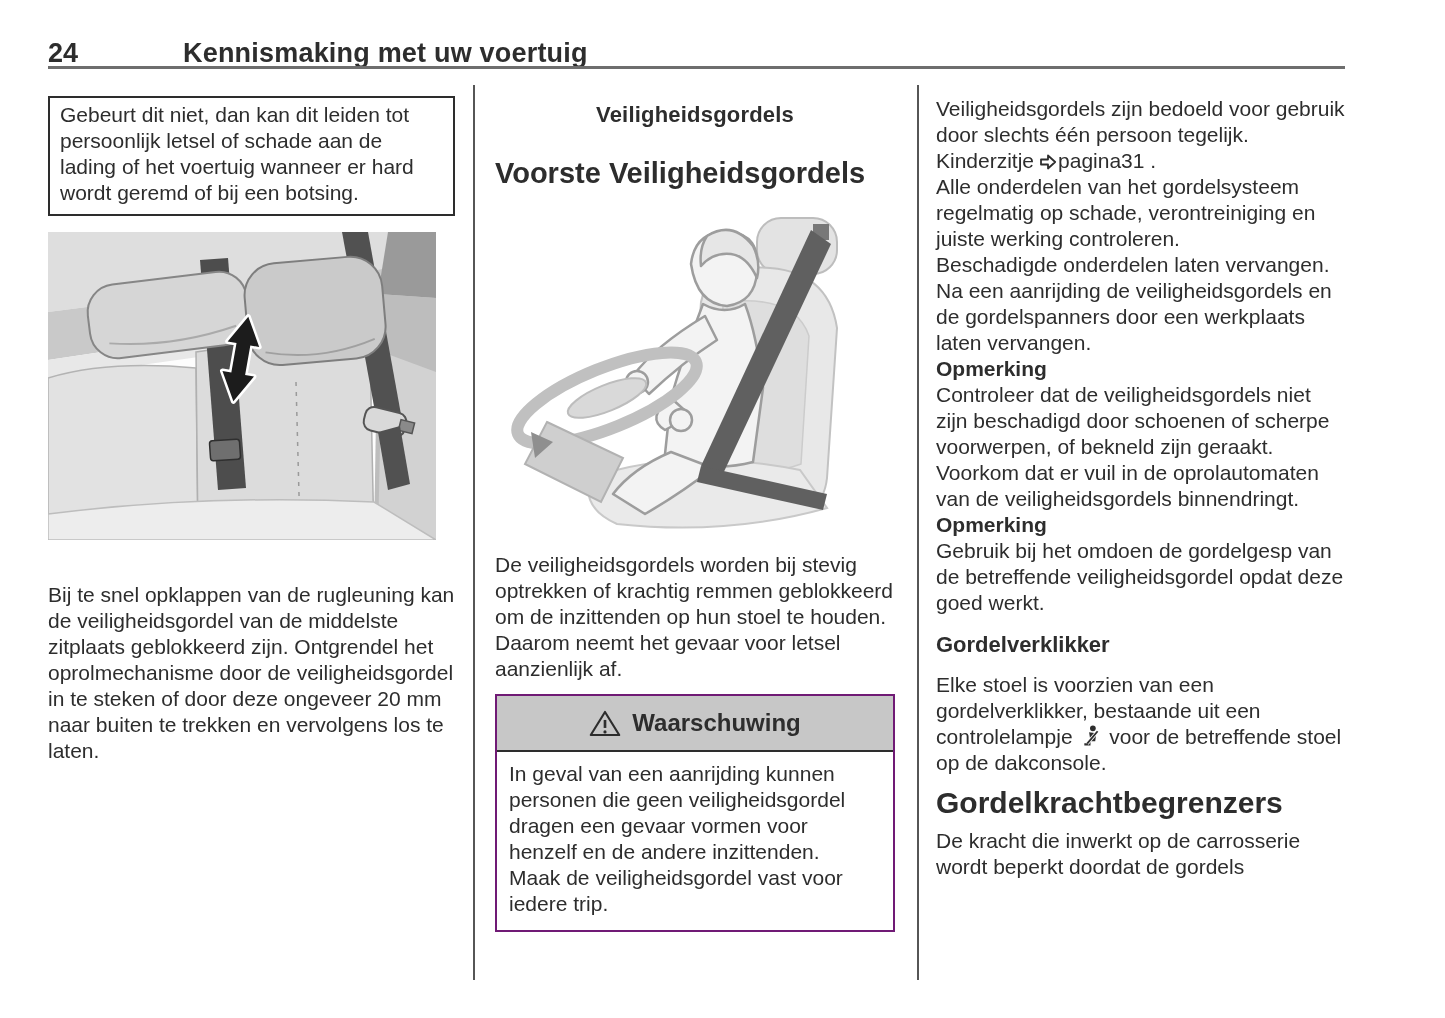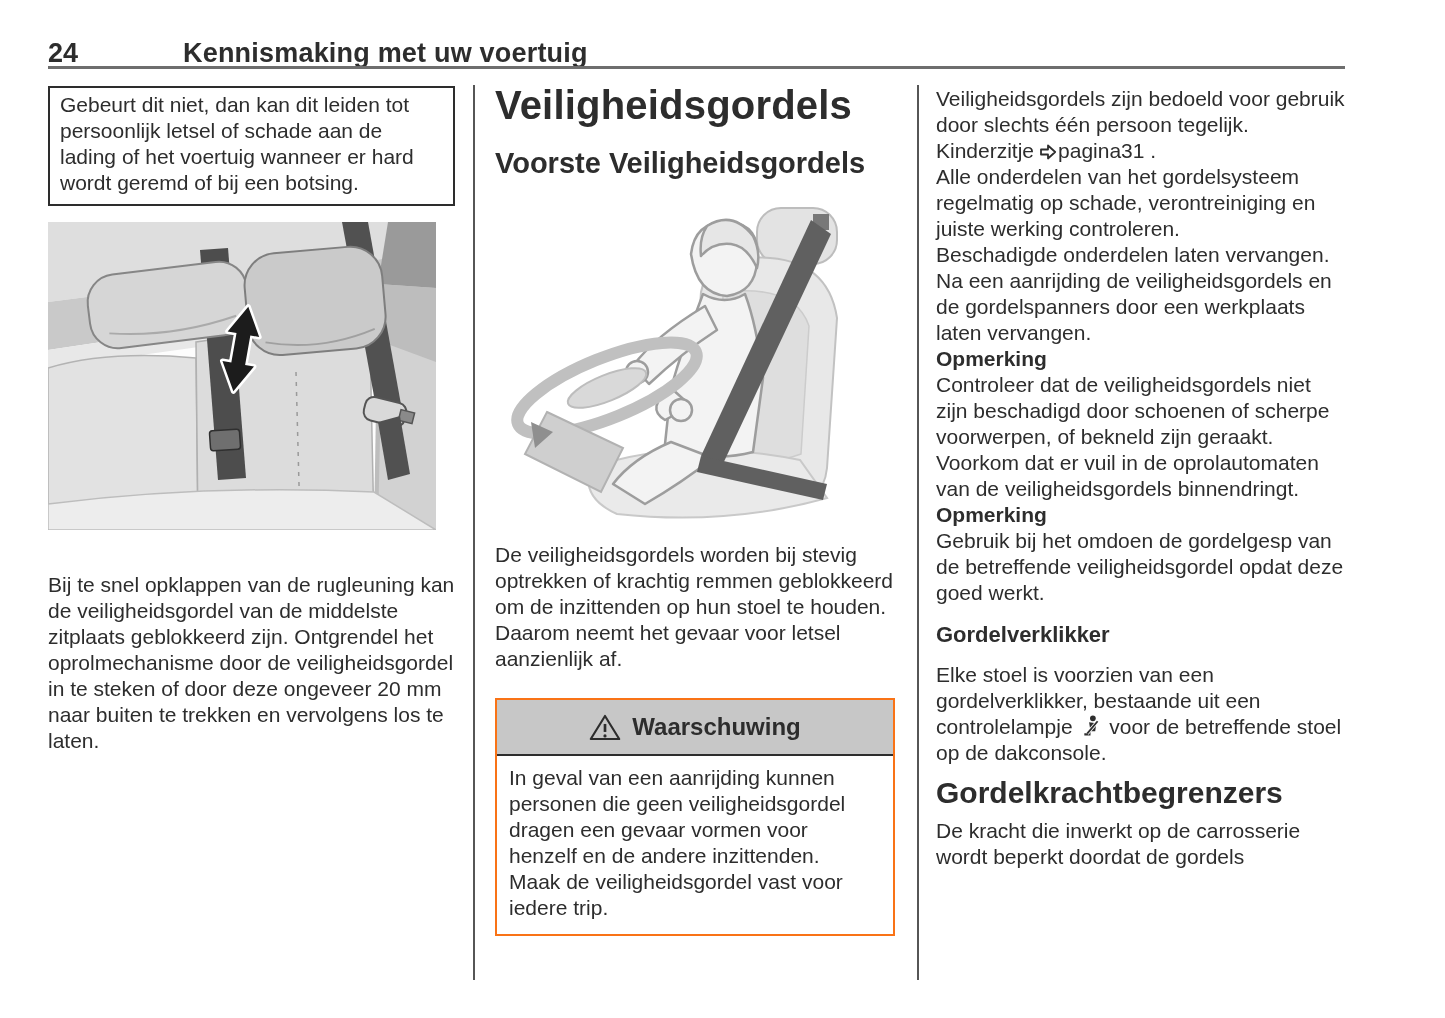--- a/index.html
+++ b/index.html
@@ -5,37 +5,37 @@
   html,body{margin:0;padding:0;background:#ffffff;}
   .page{
     position:relative;width:1445px;height:1018px;background:#ffffff;
     font-family:"Liberation Sans",sans-serif;color:#2d2d2d;overflow:hidden;
   }
   
   .pagenum{position:absolute;left:48px;top:38px;font-size:27px;font-weight:bold;}
   .pagetitle{position:absolute;left:183px;top:38px;font-size:27px;font-weight:bold;letter-spacing:.2px;}
   .hrule{position:absolute;left:48px;top:66px;width:1297px;height:3px;background:#6e6e6e;}
   
-  .col{position:absolute;top:86px;font-size:21px;line-height:26px;}
+  .col{position:absolute;top:96px;font-size:21px;line-height:26px;}
   .col1{left:48px;width:407px;}
   .col2{left:495px;width:400px;}
   .col3{left:936px;width:409px;}
   .vdiv{position:absolute;top:85px;height:895px;width:2px;background:#565656;}
   .vdiv1{left:473px;}
   .vdiv2{left:917px;}
   p{margin:0;}
   
   .notebox{border:2px solid #2d2d2d;padding:4px 10px 8px 10px;}
   .illu{display:block;margin-top:16px;}
   .leftpara{margin-top:42px;}
   
-  .h1{font-size:40px;line-height:38px;font-weight:bold;margin:0 0 24px 0;letter-spacing:.2px;}
+  .h1{font-size:22px;line-height:38px;font-weight:bold;margin:0 0 24px 0;letter-spacing:.2px;text-align:center;}
   .h2{font-size:29px;line-height:30px;font-weight:bold;margin:0 0 18px 0;}
   .midpara{margin-top:16px;}
-  .warnbox{margin-top:26px;border:2px solid #f97316;}
+  .warnbox{margin-top:12px;border:2px solid #701a75;}
   .warnhead{
     background:#c7c7c7;border-bottom:2px solid #2d2d2d;height:54px;
     display:flex;align-items:center;justify-content:center;gap:11px;
     font-size:24px;font-weight:bold;
   }
   .warnhead svg{display:block;}
   .warnbody{padding:9px 12px 13px 12px;}
   
   .bold{font-weight:bold;}
   .h3{font-size:22px;line-height:26px;font-weight:bold;margin:16px 0 14px 0;}

